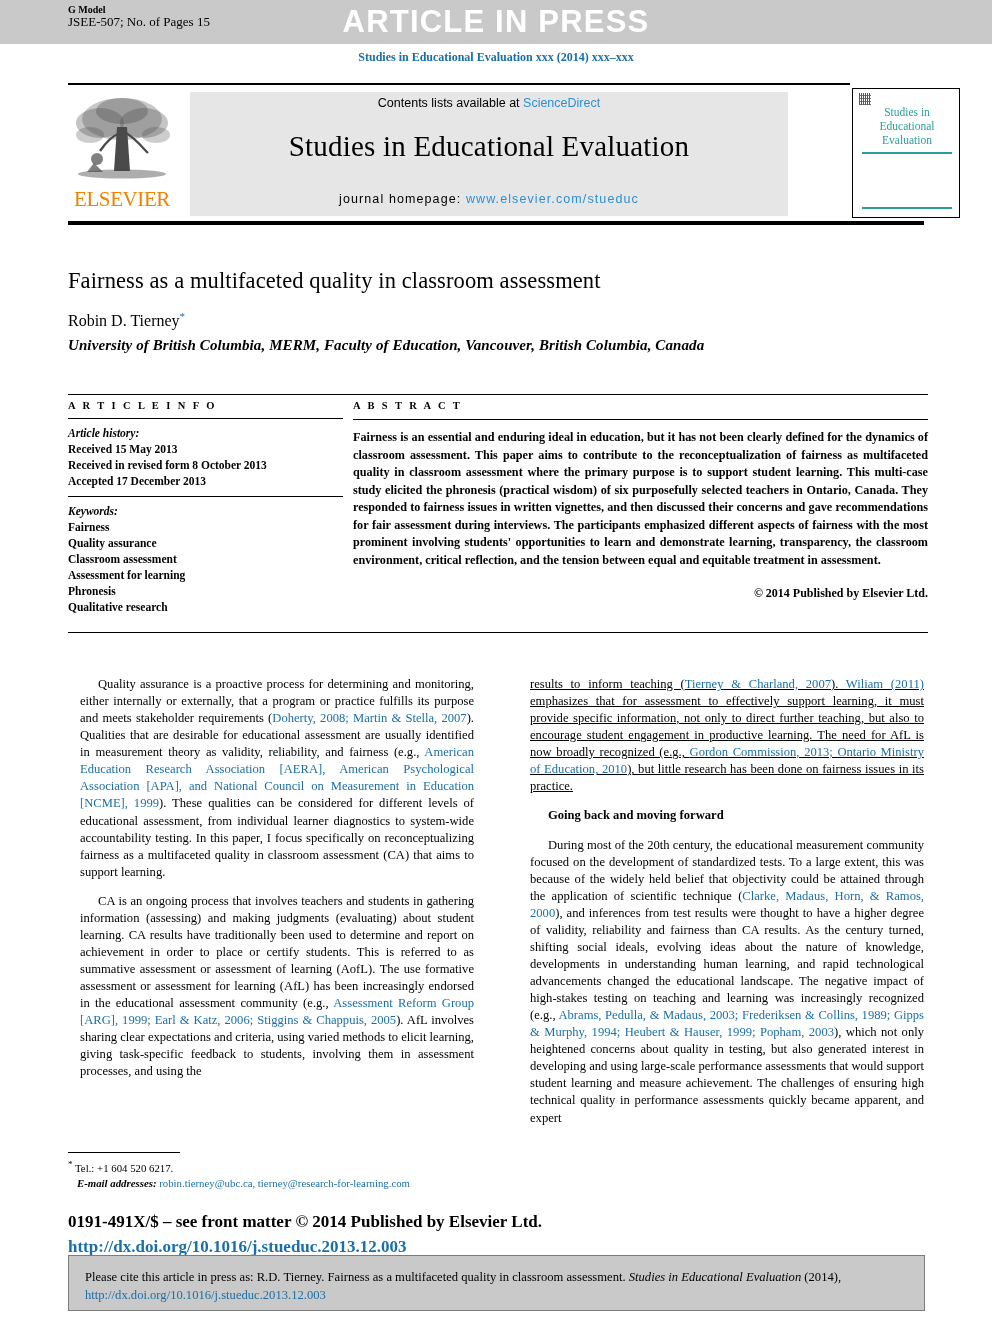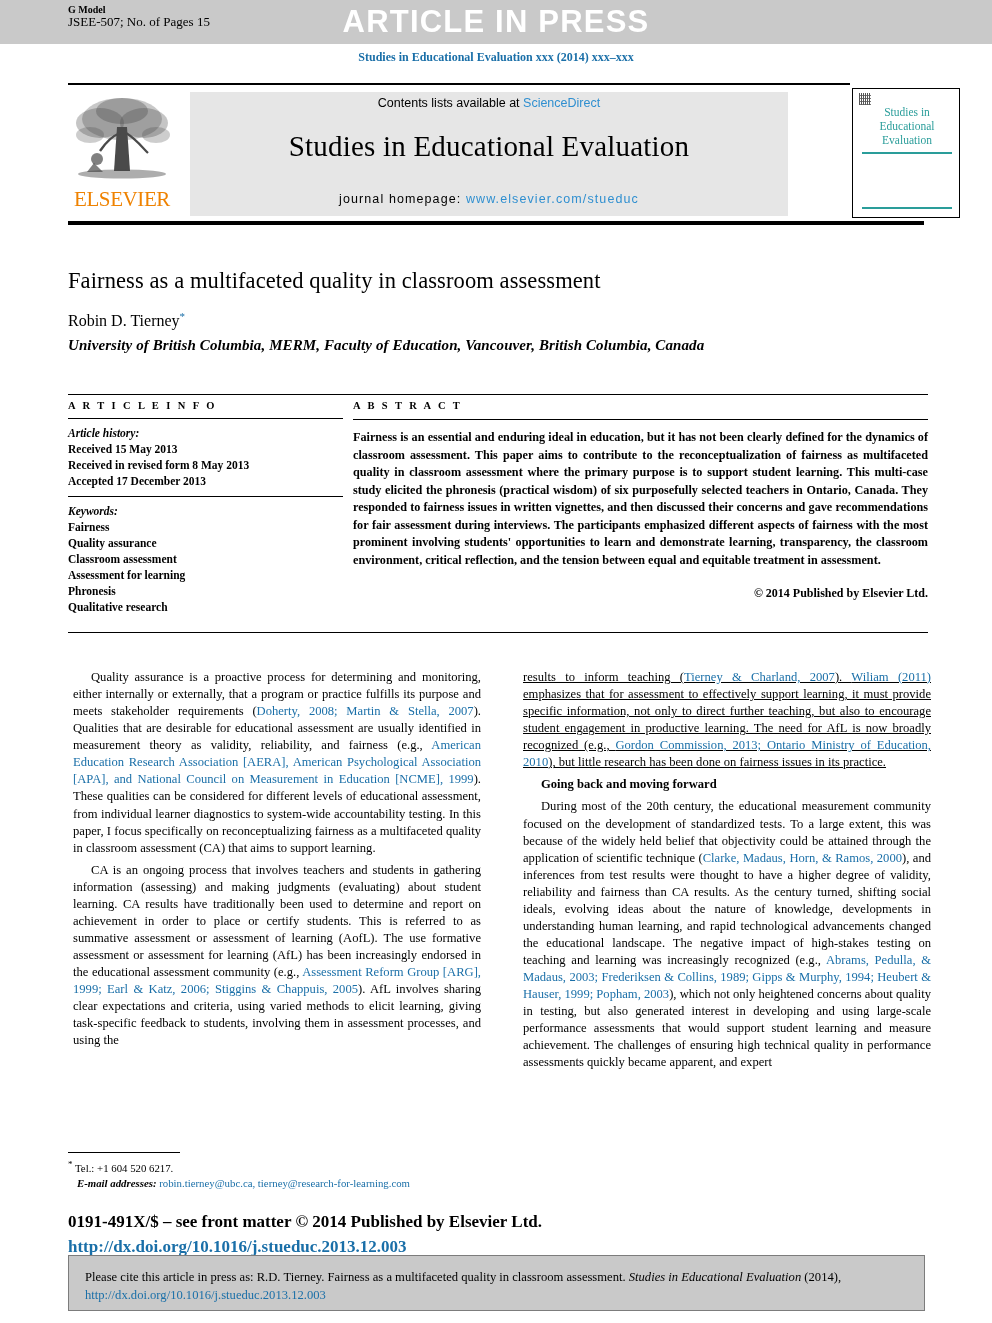--- a/index.html
+++ b/index.html
@@ -178,21 +178,21 @@
   
   .body-cols { position: absolute; left: 68px; top: 664px; width: 868px; }
   .bcol {
     position: absolute; top: 0; width: 418px;
     font-family: "Liberation Serif", serif;
     font-size: 12.6px; line-height: 1.355;
     text-align: justify;
   }
   .bcol.left  { left: 0; }
   .bcol.right { left: 450px; }
-  .bcol p { margin: 5px; text-indent: 18px; }
+  .bcol p { margin: 12px; text-indent: 18px; }
   .bcol p.noind { text-indent: 0; text-decoration: underline; }
   .ref { color: #1a6fa8; }
   .sechead {
     font-family: "Liberation Serif", serif;
     font-weight: bold; font-size: 12.6px;
     margin: 15px 0 9px 0; text-indent: 0;
   }
 
   
   .footnote {
@@ -295,21 +295,21 @@
 
 <div class="infoabs">
   <div class="ia-rule-top"></div>
 
   <div class="col-info">
     <div class="hdr-label">A R T I C L E   I N F O</div>
     <div class="rule-thin"></div>
     <div class="hist">
       <span class="it">Article history:</span><br>
       <span>Received 15 May 2013</span><br>
-      <span>Received in revised form 8 May 2013</span><br>
+      <span>Received in revised form 8 October 2013</span><br>
       <span>Accepted 17 December 2013</span>
     </div>
     <div class="rule-thin"></div>
     <div class="kw">
       <span class="it">Keywords:</span><br>
       <span>Fairness</span><br>
       <span>Quality assurance</span><br>
       <span>Classroom assessment</span><br>
       <span>Assessment for learning</span><br>
       <span>Phronesis</span><br>

